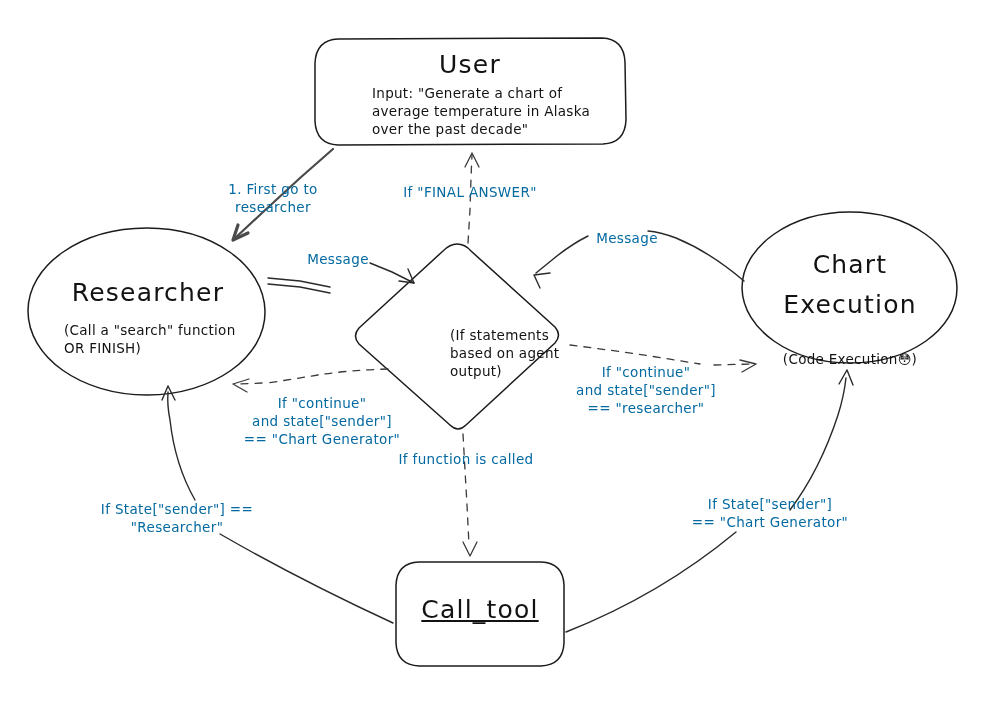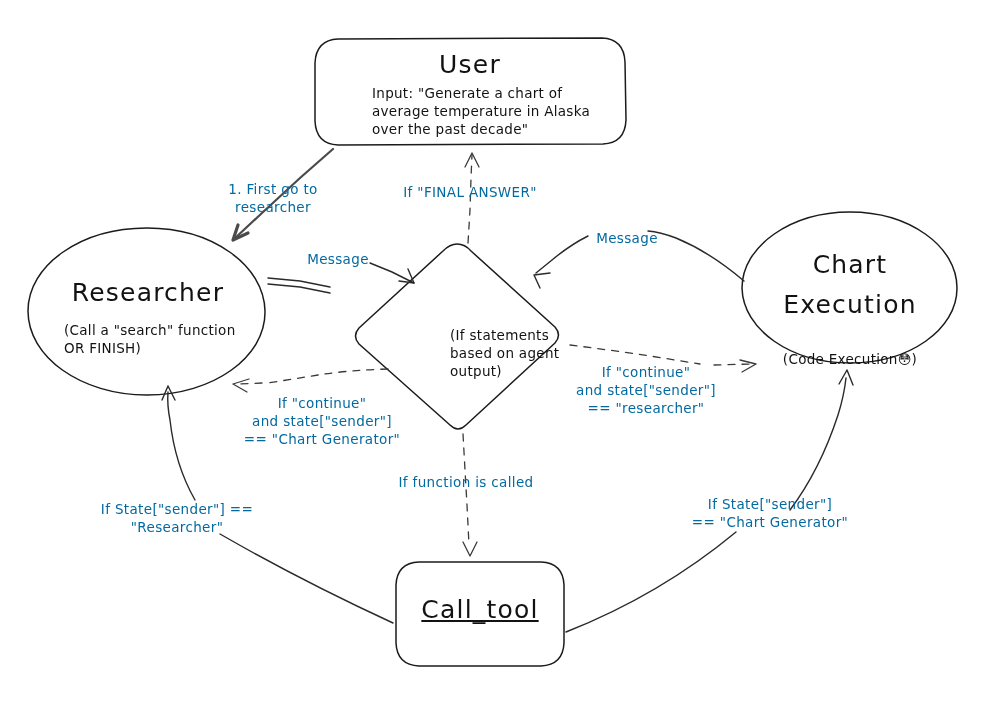--- a/index.html
+++ b/index.html
@@ -183,21 +183,21 @@
   <div class="lbl edge-label ctr" style="left:627px; top:229px; width:120px;">Message</div>
 
   <div class="lbl edge-label ctr" style="left:322px; top:394px; width:230px;">If "continue"
 and state["sender"]
 == "Chart Generator"</div>
 
   <div class="lbl edge-label ctr" style="left:646px; top:363px; width:230px;">If "continue"
 and state["sender"]
 == "researcher"</div>
 
-  <div class="lbl edge-label ctr" style="left:466px; top:473px; width:240px;">If function is called</div>
+  <div class="lbl edge-label ctr" style="left:466px; top:450px; width:240px;">If function is called</div>
 
   <div class="lbl edge-label ctr" style="left:177px; top:500px; width:250px;">If State["sender"] ==
 "Researcher"</div>
 
   <div class="lbl edge-label ctr" style="left:770px; top:495px; width:250px;">If State["sender"]
 == "Chart Generator"</div>
 
 </div>
 
 </body></html>

